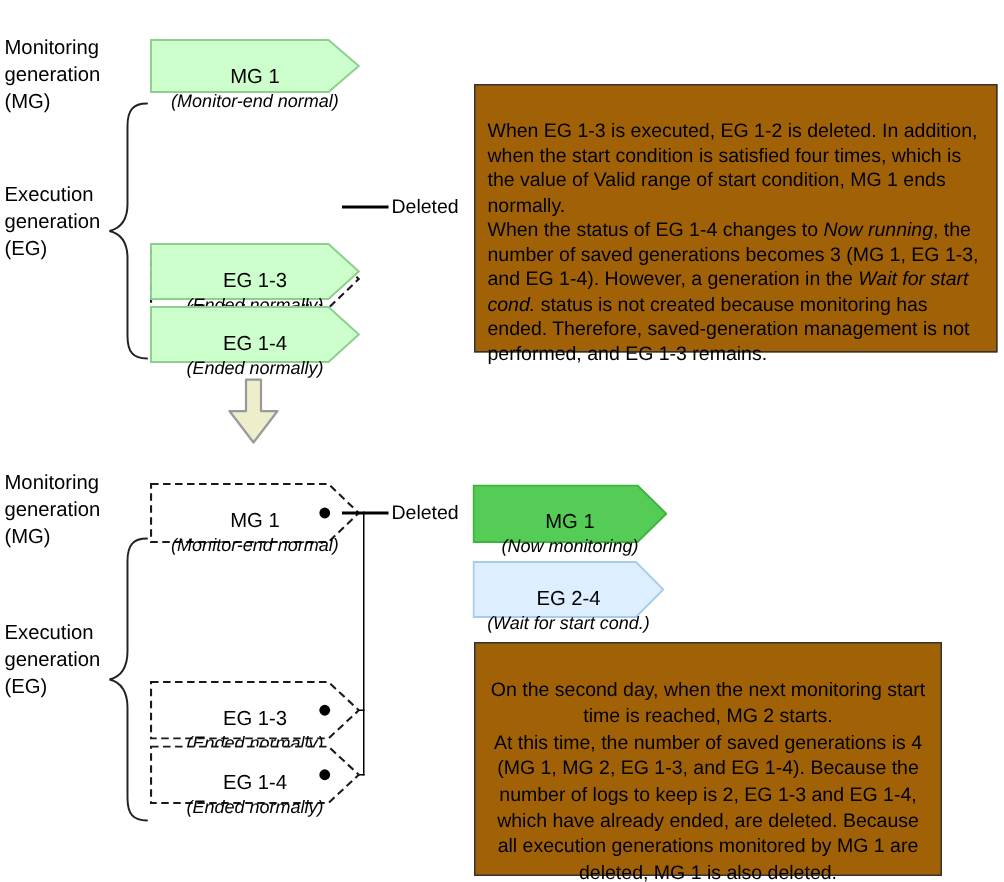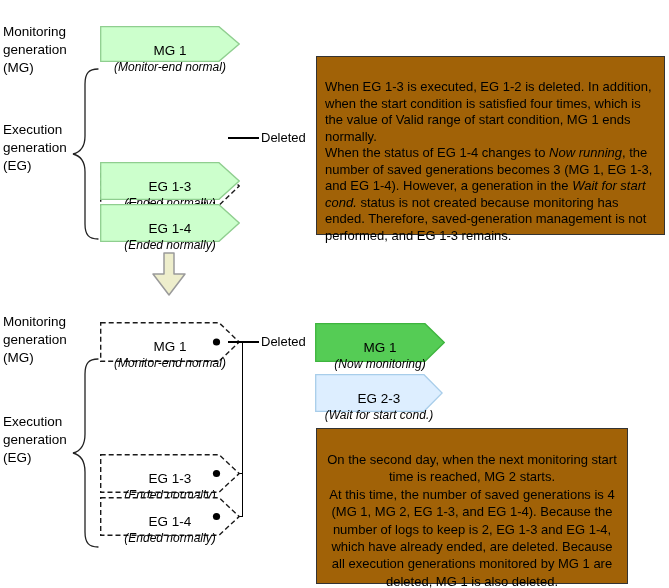--- a/index.html
+++ b/index.html
@@ -129,21 +129,21 @@
       <div class="gen-title">MG 1</div>
       <div class="gen-status">(Now monitoring)</div>
     </div>
   </div>
 
   <div class="gen" style="left:315px;top:374px;width:128px;height:38px;">
     <svg viewBox="0 0 128 38" preserveAspectRatio="none">
       <polygon points="0.7,0.7 109,0.7 127.2,19 109,37.3 0.7,37.3" fill="#ddeeff" stroke="#a8cdea" stroke-width="1.3"></polygon>
     </svg>
     <div class="gen-label">
-      <div class="gen-title">EG 2-3</div>
+      <div class="gen-title">EG 2-4</div>
       <div class="gen-status">(Wait for start cond.)</div>
     </div>
   </div>
 
   <svg class="abs" style="left:70px;top:358px;" width="30" height="190" viewBox="0 0 30 190">
     <path d="M 28 1 C 19 1 15 5 15 16 L 15 76 C 15 86 11 93 3 95 C 11 97 15 104 15 114 L 15 174 C 15 185 19 189 28 189" fill="none" stroke="#222" stroke-width="1.3" stroke-linecap="round"></path>
   </svg>
 
   <div class="abs side-label" style="left:3px;top:413px;">Execution generation (EG)</div>
 

